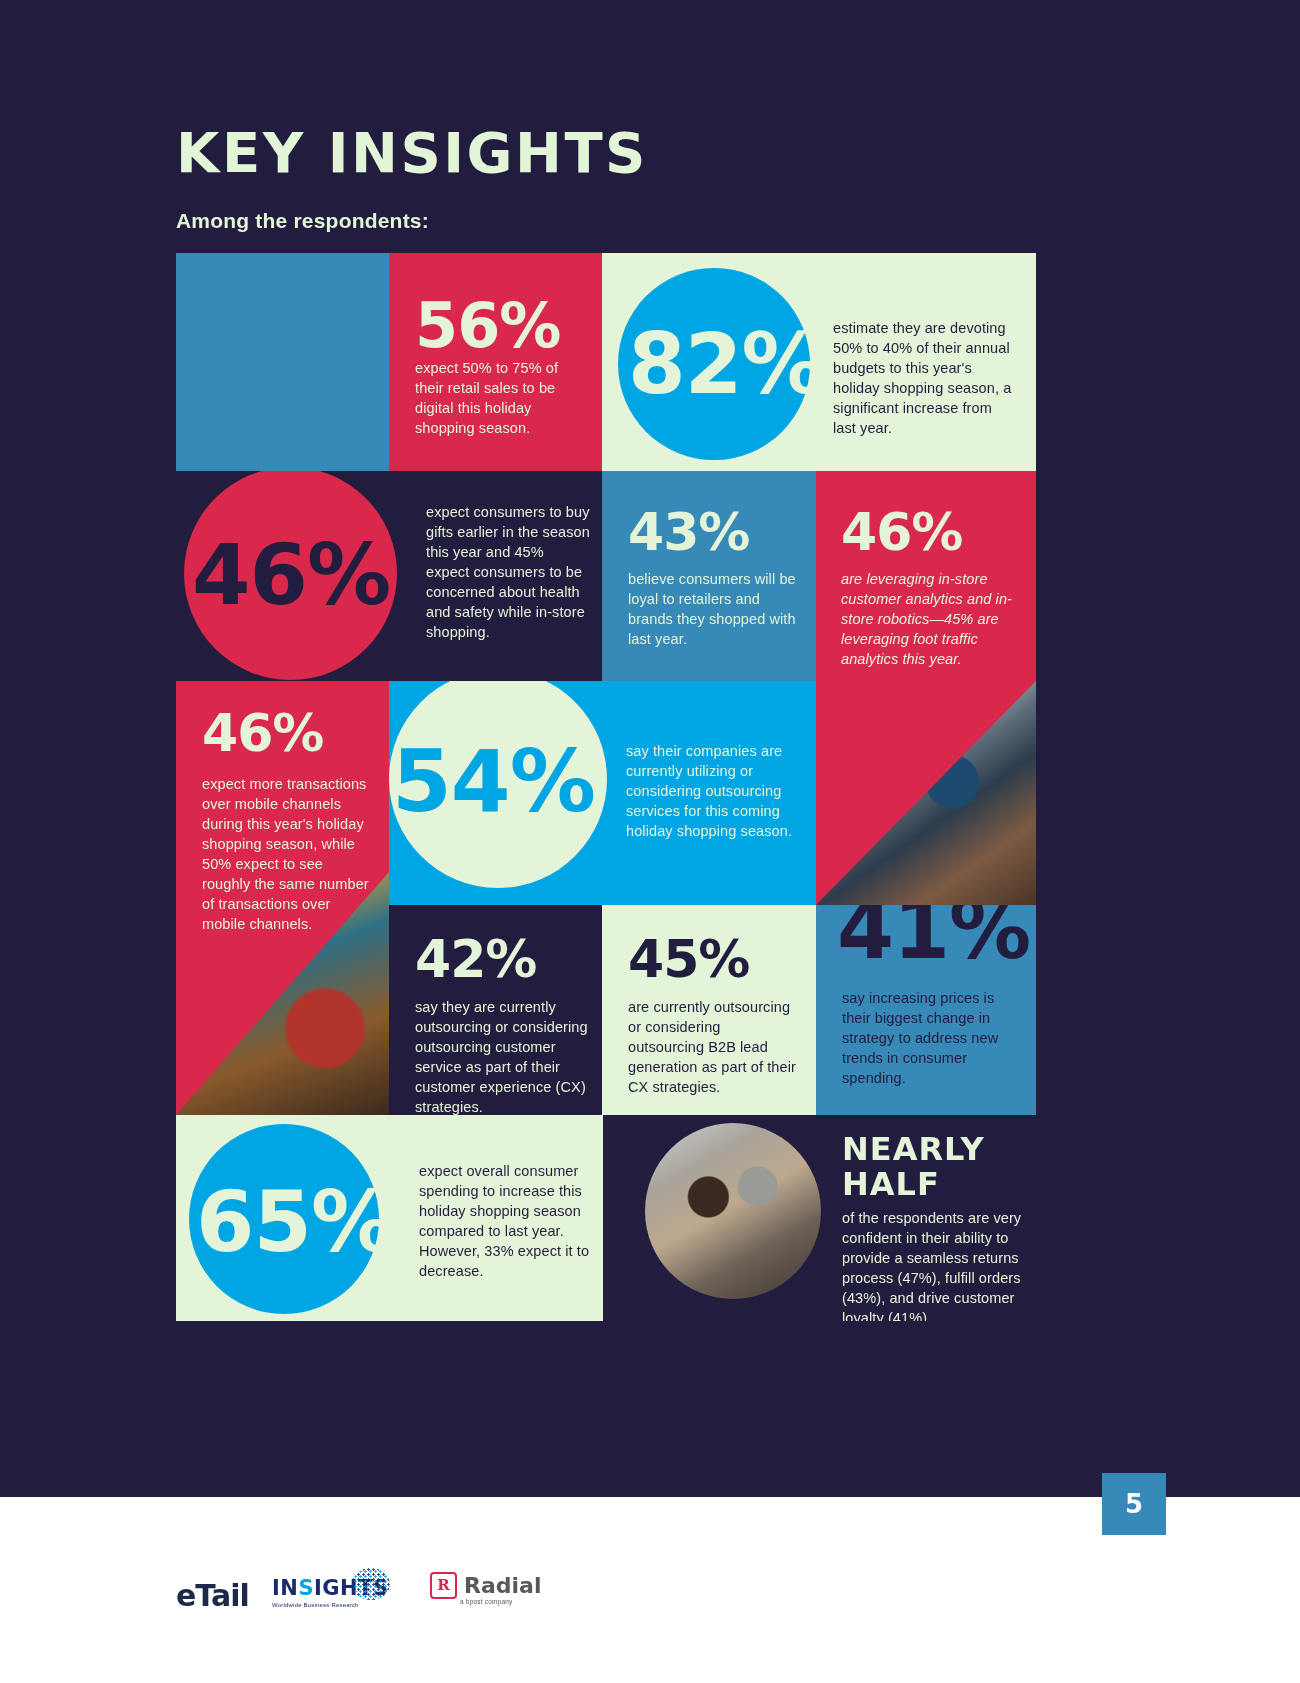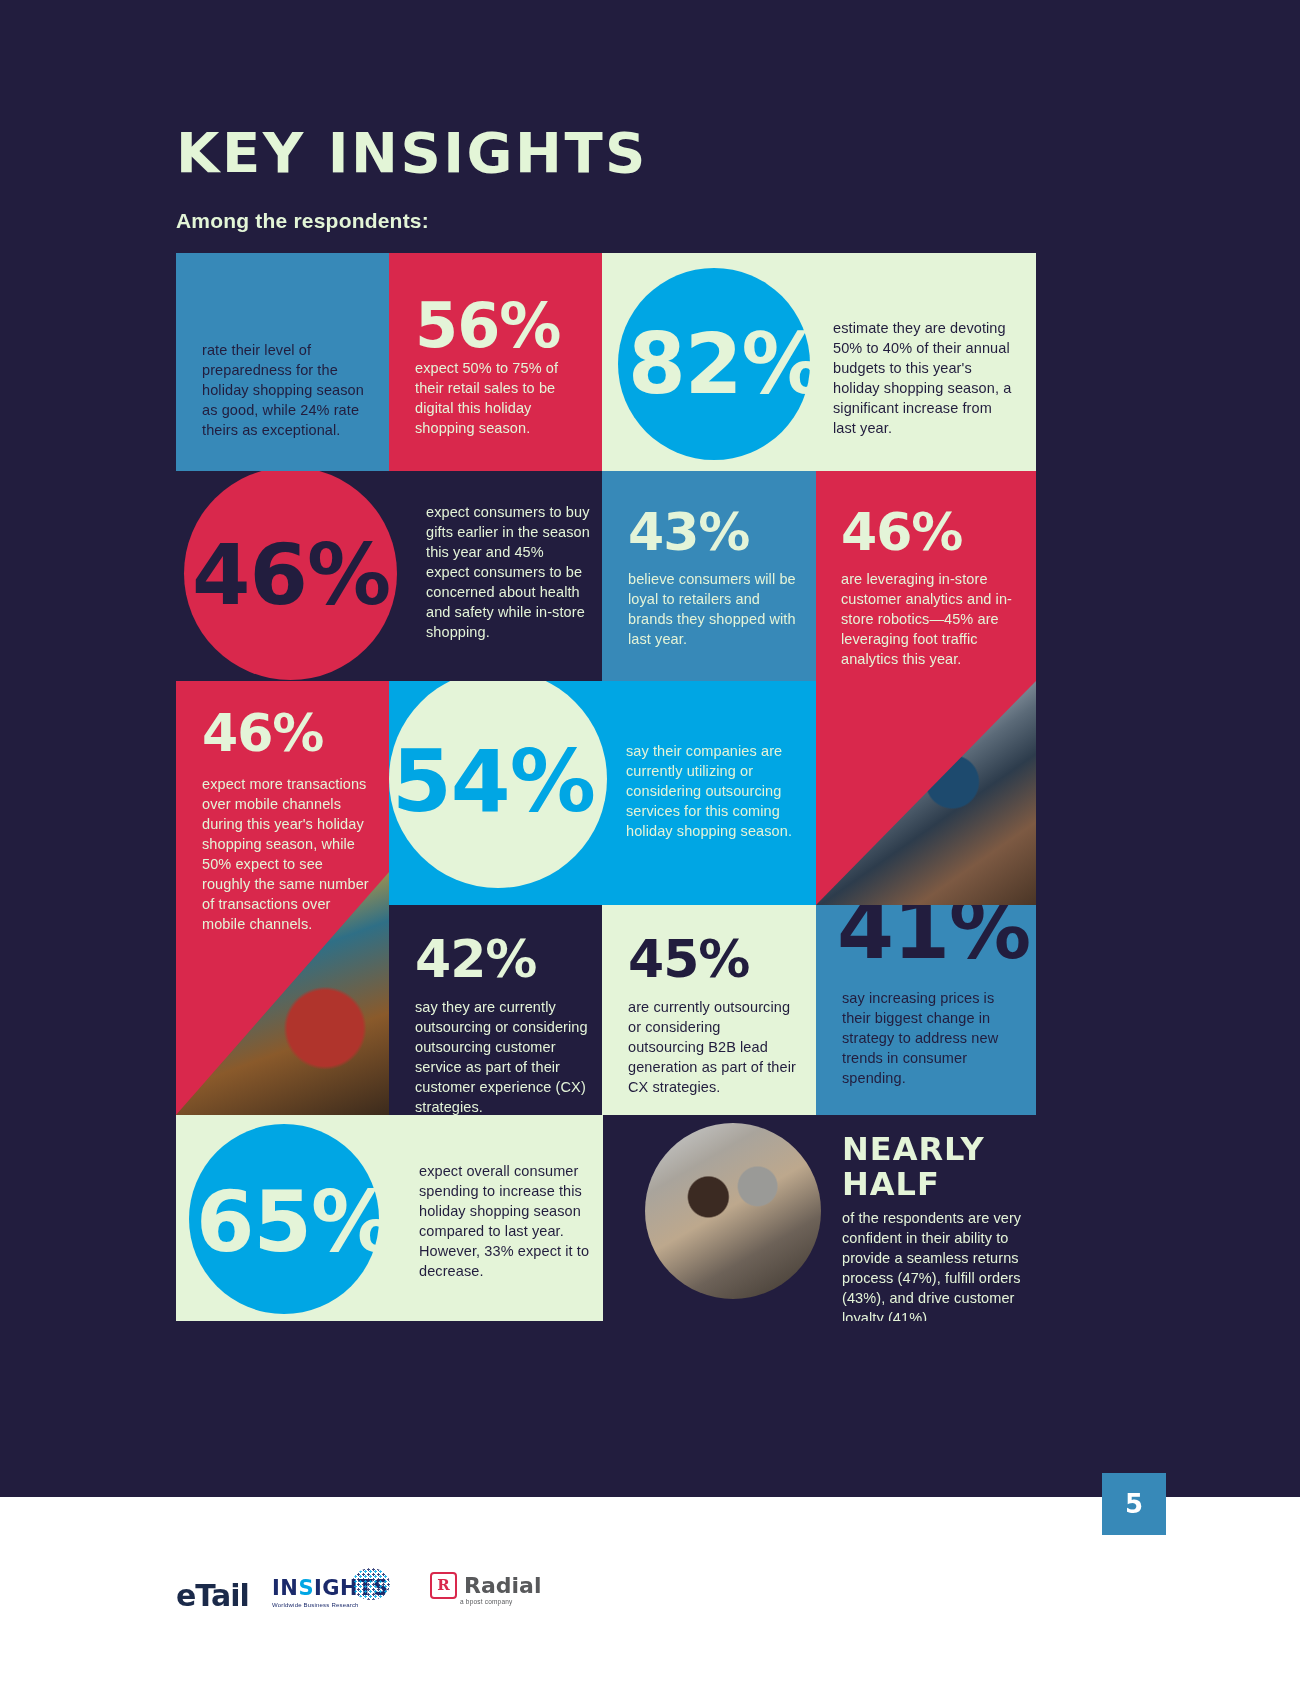--- a/index.html
+++ b/index.html
@@ -107,21 +107,20 @@
 <body>
 
 <div class="page">
 
   <div class="title">KEY INSIGHTS</div>
   <div class="subtitle">Among the respondents:</div>
 
   <div class="grid">
 
     <div class="tile bg-blue" style="left:0;top:0;width:213px;height:218px;">
-      <div class="body-txt t-navy" style="position:absolute;left:26px;top:87px;width:170px;">rate their level of preparedness for the holiday shopping season as good, while 24% rate theirs as exceptional.</div>
     </div>
 
     <div class="tile bg-red" style="left:213px;top:0;width:213px;height:218px;">
       <div class="big num-mint" style="position:absolute;left:26px;top:42px;font-size:62px;">56%</div>
       <div class="body-txt t-mint" style="position:absolute;left:26px;top:105px;width:165px;">expect 50% to 75% of their retail sales to be digital this holiday shopping season.</div>
     </div>
 
     <div class="tile bg-mint" style="left:426px;top:0;width:434px;height:218px;padding-left:10px;">
       <div class="circ bg-cyan" style="left:16px;top:15px;width:192px;height:192px;"></div>
       <div class="big num-mint" style="position:absolute;left:26px;top:70px;font-size:83px;">82%</div>
@@ -134,21 +133,21 @@
       <div class="body-txt t-mint" style="position:absolute;left:250px;top:31px;width:165px;">expect consumers to buy gifts earlier in the season this year and 45% expect consumers to be concerned about health and safety while in-store shopping.</div>
     </div>
 
     <div class="tile bg-blue" style="left:426px;top:218px;width:214px;height:210px;">
       <div class="big num-mint" style="position:absolute;left:26px;top:35px;font-size:52px;">43%</div>
       <div class="body-txt t-mint" style="position:absolute;left:26px;top:98px;width:178px;">believe consumers will be loyal to retailers and brands they shopped with last year.</div>
     </div>
 
     <div class="tile bg-red" style="left:640px;top:218px;width:220px;height:210px;">
       <div class="big num-mint" style="position:absolute;left:25px;top:35px;font-size:52px;">46%</div>
-      <div class="body-txt t-mint" style="position:absolute;left:25px;top:98px;width:180px;">are leveraging in-store customer analytics and in-store robotics—45% are leveraging foot traffic analytics this year.</div>
+      <div class="body-txt t-mint" style="position:absolute;left:25px;top:98px;width:180px;font-style:italic;">are leveraging in-store customer analytics and in-store robotics—45% are leveraging foot traffic analytics this year.</div>
     </div>
 
     <div class="tile" style="left:0;top:428px;width:213px;height:434px;">
       <div class="photo-woman" style="position:absolute;left:0;top:0;width:213px;height:434px;"></div>
       <div style="position:absolute;inset:0;background:#d9284c;clip-path:polygon(0 0,100% 0,100% 44%,0 100%);"></div>
       <div class="big num-mint" style="position:absolute;left:26px;top:26px;font-size:52px;">46%</div>
       <div class="body-txt t-mint" style="position:absolute;left:26px;top:93px;width:170px;">expect more transactions over mobile channels during this year's holiday shopping season, while 50% expect to see roughly the same number of transactions over mobile channels.</div>
     </div>
 
     <div class="tile bg-cyan" style="left:213px;top:428px;width:427px;height:224px;">

